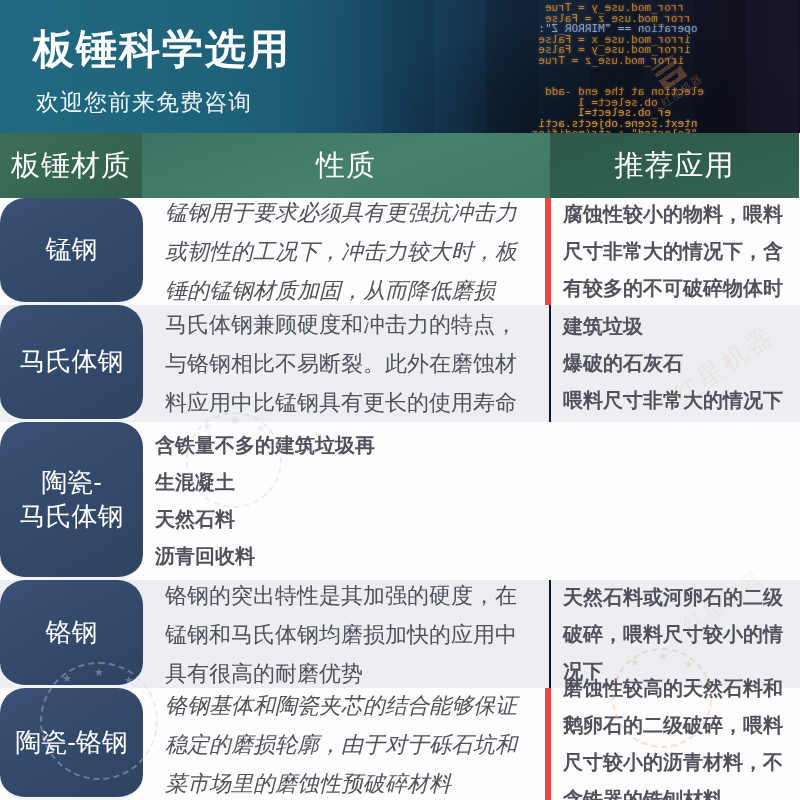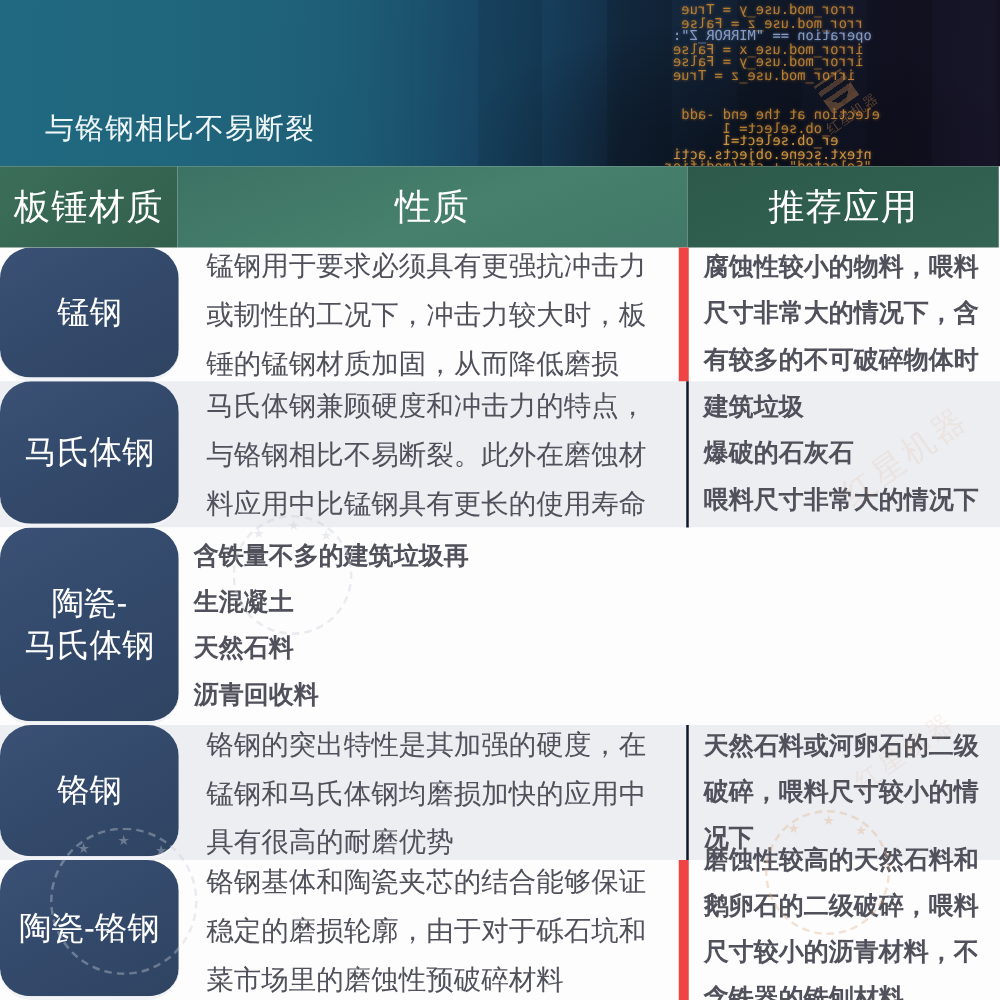--- a/index.html
+++ b/index.html
@@ -83,21 +83,21 @@
   .props {
     width: 408px; display: flex; align-items: center;
     padding: 4px 18px 4px 22px;
     font-size: 22px; line-height: 39px; color: #50515b; white-space: pre-line;
   }
   .apps {
     width: 249px; display: flex; align-items: center;
     padding: 4px 5px 4px 12px;
     font-size: 20px; line-height: 37px; color: #50515b; white-space: pre-line; font-weight: bold;
   }
-  .alt-white .props { border-right: 8px solid #ef4444; }
+  .alt-white .props { border-right: 6px solid #ef4444; font-style: italic; }
   .alt-gray  .props { border-right: 2px solid #0f172a; }
 
   
   .wm-circle {
     position: absolute; border: 2px dashed #c9cfd8; border-radius: 50%;
     opacity: 0.38; pointer-events: none; z-index: 3;
   }
   .wm-circle span { position: absolute; color: #c9cfd8; font-size: 11px; }
   .wm-text {
     position: absolute; color: #e0a070; opacity: 0.13; font-size: 26px;
@@ -121,21 +121,22 @@
         <div> </div>
         <div> </div>
         <div>election at the end -add</div>
         <div>      _ob.select= 1</div>
         <div>     er_ob.select=1</div>
         <div> ntext.scene.objects.acti</div>
         <div> "Selected" + str(modifier</div>
       </div>
     </div>
     <div class="banner-fade"></div>
-    <div class="banner-subtitle">与铬钢相比不易断裂</div>
+    <div class="banner-title">板锤科学选用</div>
+    <div class="banner-subtitle">欢迎您前来免费咨询</div>
     <div class="banner-logo-wm">
       <div class="qr"></div>
       <div>红星机器</div>
     </div>
   </div>
 
   <div class="tbl">
 
     <div class="hdr">
       <div class="hdr-cell hdr-mat">板锤材质</div>

